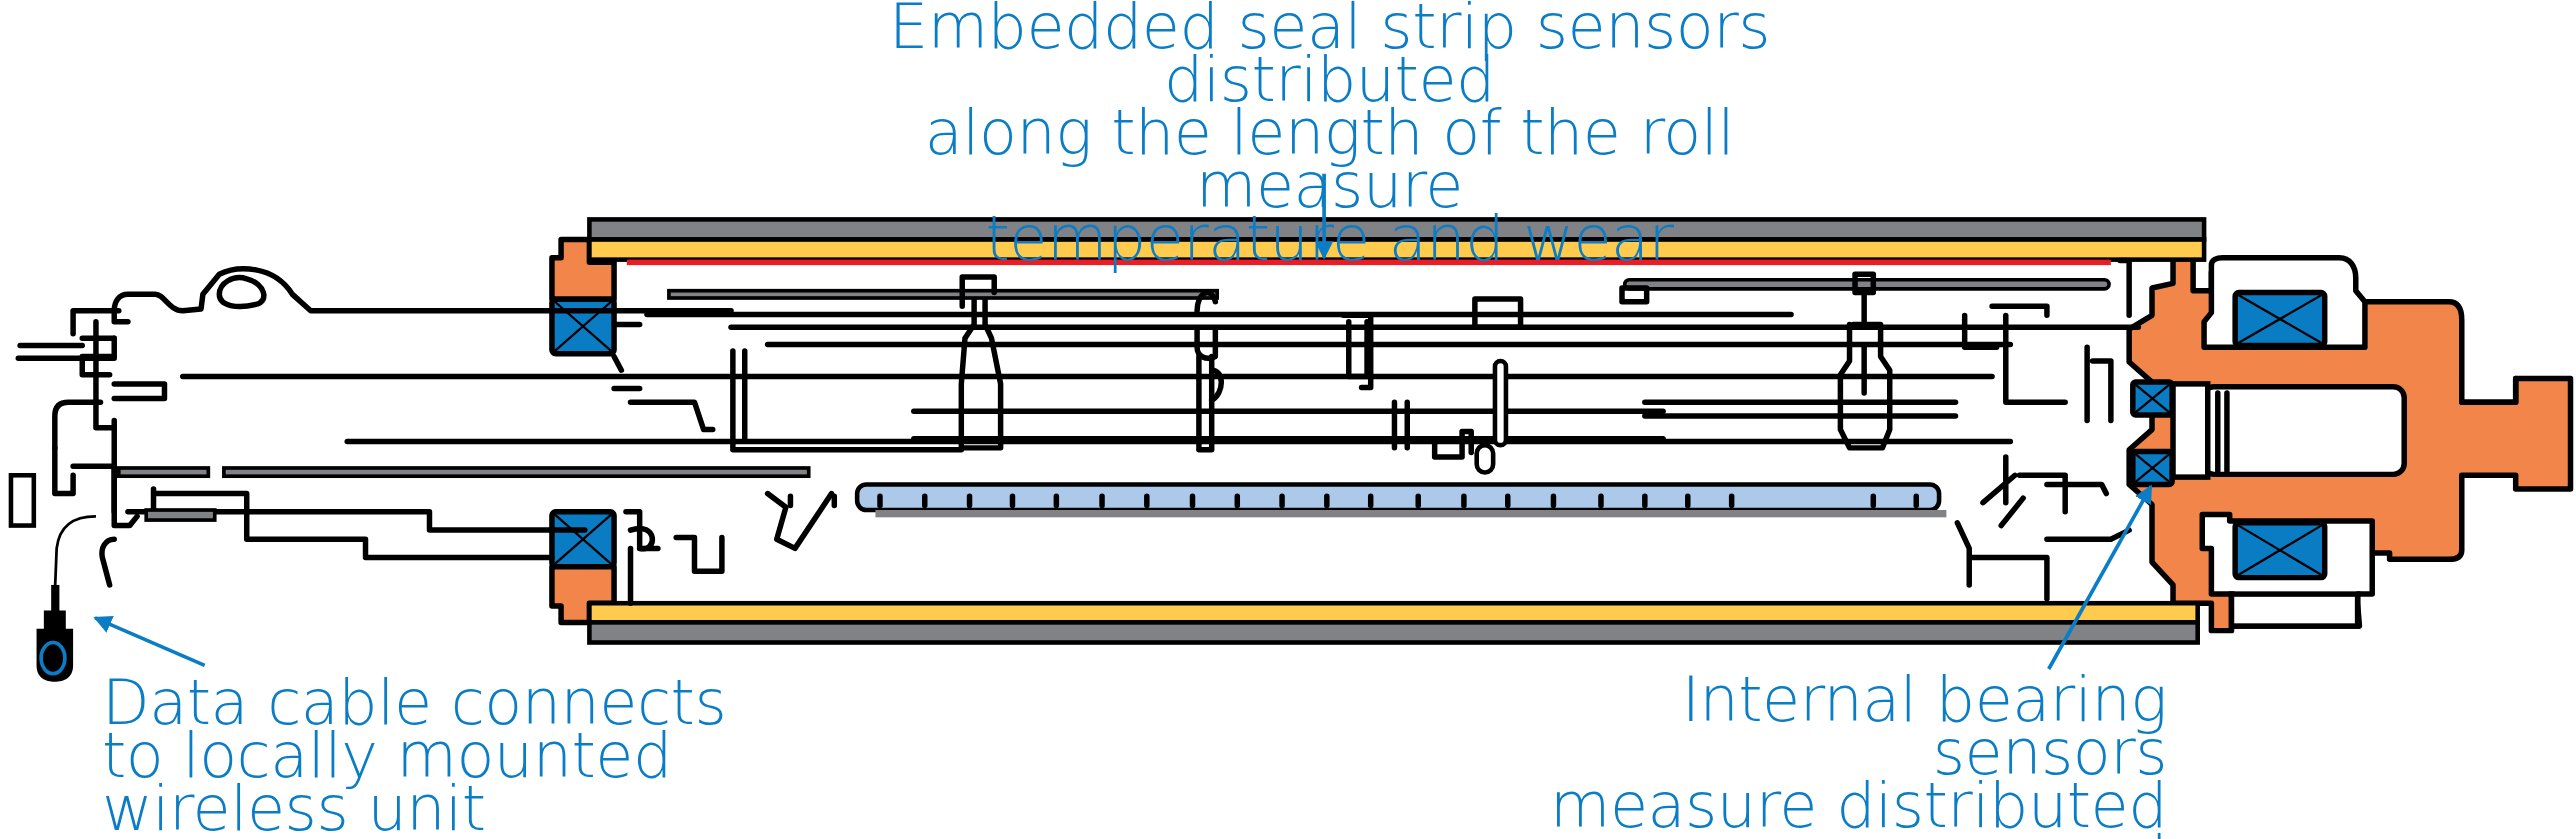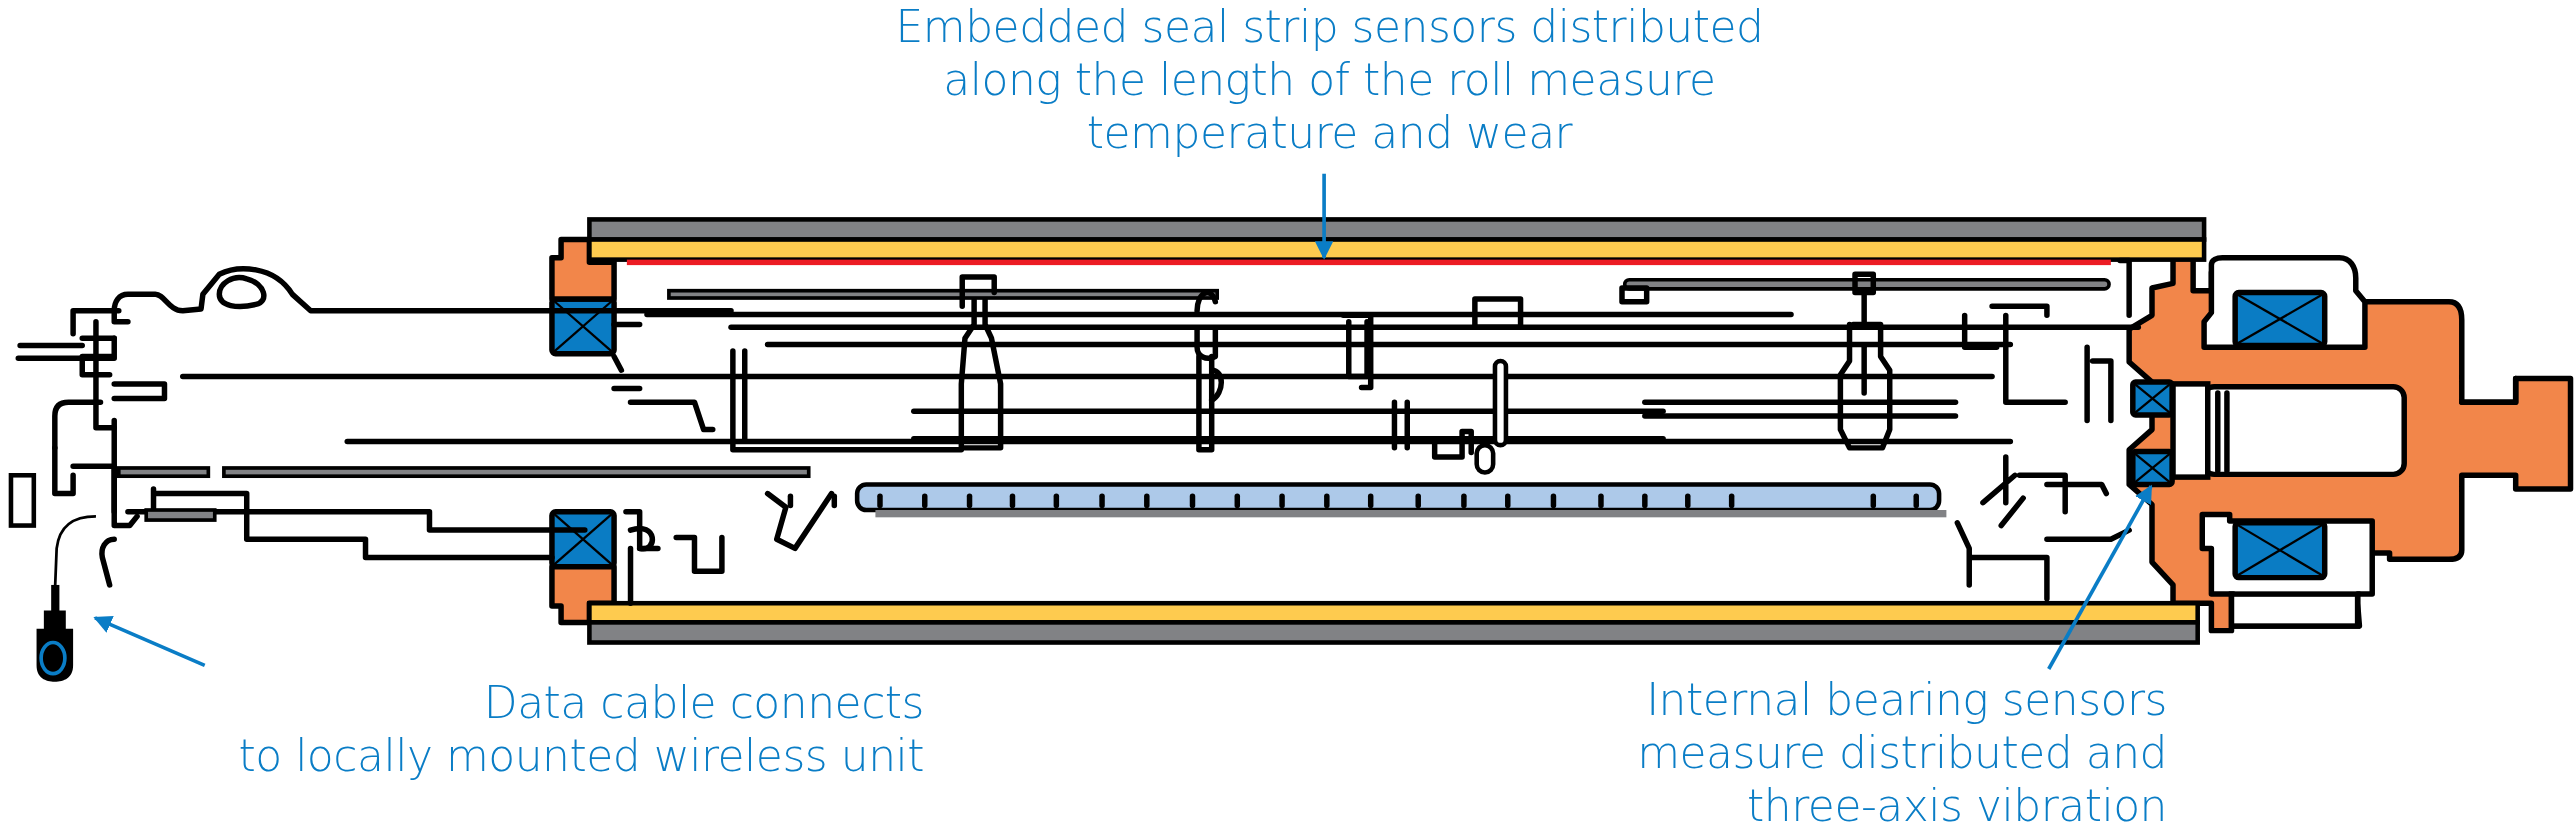--- a/index.html
+++ b/index.html
@@ -1,20 +1,20 @@
 <!DOCTYPE html>
 <html style="font-size:14.6px"><head>
 <meta charset="utf-8">
 <style>
   html, body { margin: 0; padding: 0; background: #ffffff; }
   body { width: 2576px; height: 840px; position: relative; overflow: hidden; font-family: "DejaVu Sans", sans-serif; }
   #diagram { position: absolute; left: 0; top: 0; }
-  .label { position: absolute; color: #0a7dc6; font-family: "DejaVu Sans", sans-serif; font-weight: 300; font-size: 44px; line-height: 53px; letter-spacing: -0.5px; white-space: pre-line; }
+  .label { position: absolute; color: #0a7dc6; font-family: "DejaVu Sans", sans-serif; font-weight: 300; font-size: 62px; line-height: 53px; letter-spacing: -0.5px; white-space: pre-line; }
   #label-top { left: 804px; top: 0px; width: 1051px; text-align: center; }
-  #label-left { left: 102px; top: 676px; width: 822px; text-align: right; }
+  #label-left { left: 102px; top: 676px; width: 822px; text-align: left; }
   #label-right { left: 1462px; top: 673px; width: 705px; text-align: right; }
   .ln { fill: none; stroke: #000; stroke-width: 6; stroke-linecap: round; stroke-linejoin: round; }
   .lt { fill: none; stroke: #000; stroke-width: 2.5; }
   .box { stroke: #000; stroke-width: 6; stroke-linejoin: round; }
   .callout { stroke: #0a7dc6; stroke-width: 4; fill: none; }
 </style>
 </head>
 <body>
 
 <svg id="diagram" width="2576" height="840" viewBox="0 0 2819 919">

